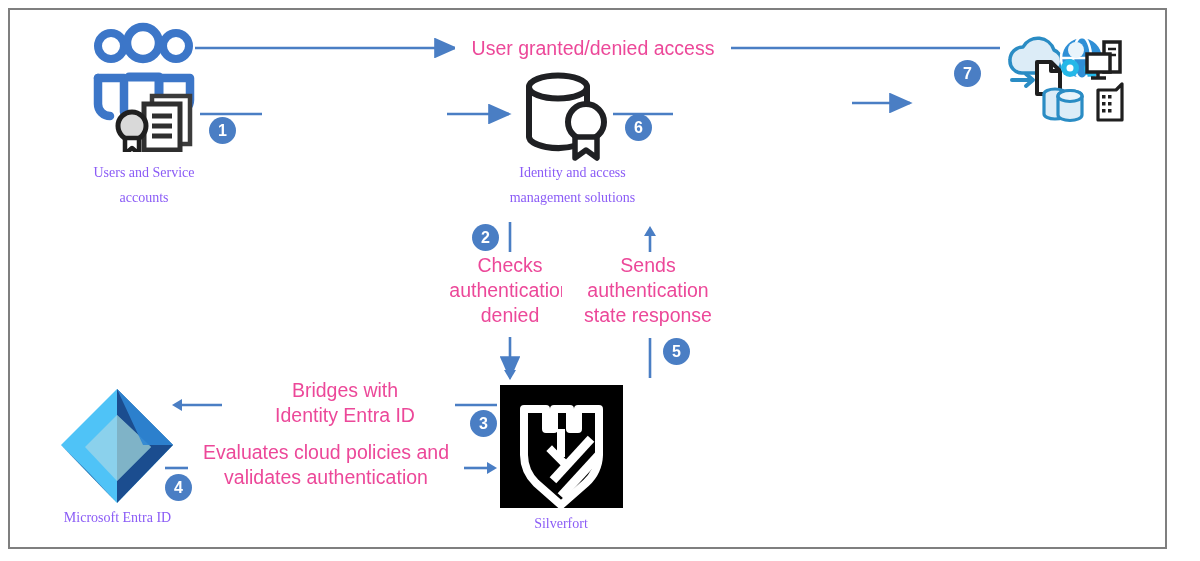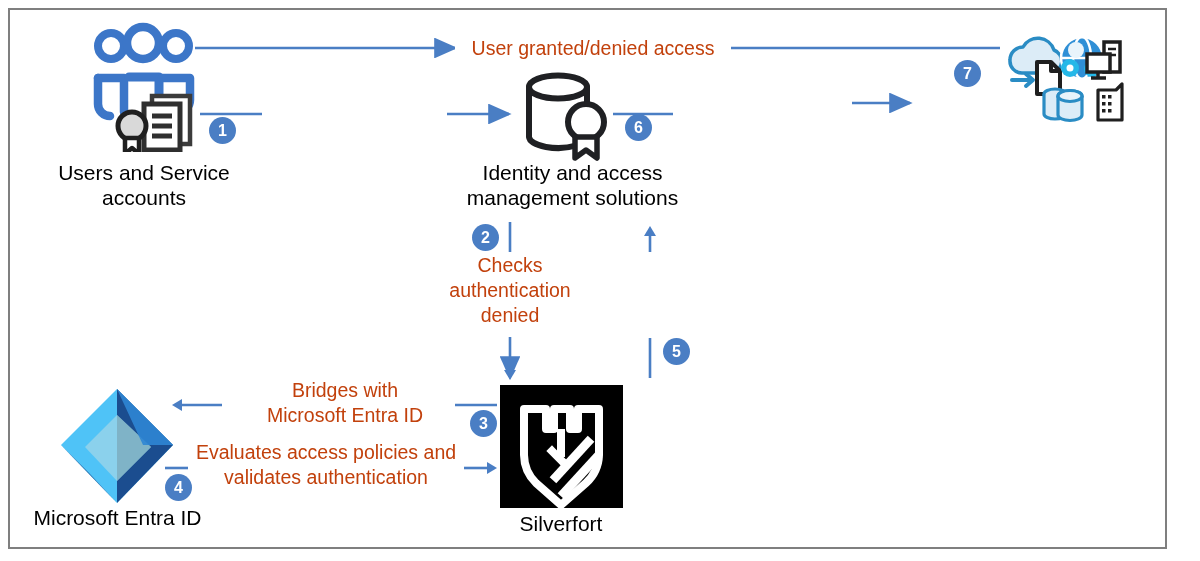--- a/index.html
+++ b/index.html
@@ -25,30 +25,31 @@
     height: 541px;
     border: 2px solid #7f7f7f;
     box-sizing: border-box;
     background: #ffffff;
   }
   .node {
     position: absolute;
     text-align: center;
   }
   .node-label {
-    font-size: 21px;
+    font-size: 14px;
     line-height: 25px;
-    color: #000000;
+    color: #8b5cf6;
     white-space: pre-line;
+    font-family: Liberation Serif, serif;
   }
   .arrow-label {
     position: absolute;
     font-size: 19.5px;
     line-height: 25px;
-    color: #c2410c;
+    color: #ec4899;
     text-align: center;
     white-space: pre-line;
     background: #ffffff;
   }
   .badge {
     position: absolute;
     width: 27px;
     height: 27px;
     border-radius: 50%;
     background: #4a7ec4;
@@ -248,22 +249,25 @@
 
   <div class="badge" style="left:209px; top:117px;">1</div>
 
   <div class="badge" style="left:625px; top:114px;">6</div>
 
   <div class="arrow-label" style="left:421px; top:253px; width:178px;">Checks
 authentication
 denied</div>
   <div class="badge" style="left:472px; top:224px;">2</div>
 
+  <div class="arrow-label" style="left:562px; top:253px; width:172px;">Sends
+authentication
+state response</div>
   <div class="badge" style="left:663px; top:338px;">5</div>
 
   <div class="arrow-label" style="left:235px; top:378px; width:220px;">Bridges with
-Microsoft Entra ID</div>
+Identity Entra ID</div>
   <div class="badge" style="left:470px; top:410px;">3</div>
 
-  <div class="arrow-label" style="left:188px; top:440px; width:276px;">Evaluates access policies and
+  <div class="arrow-label" style="left:188px; top:440px; width:276px;">Evaluates cloud policies and
 validates authentication</div>
   <div class="badge" style="left:165px; top:474px;">4</div>
 </div>
 
 </body></html>

